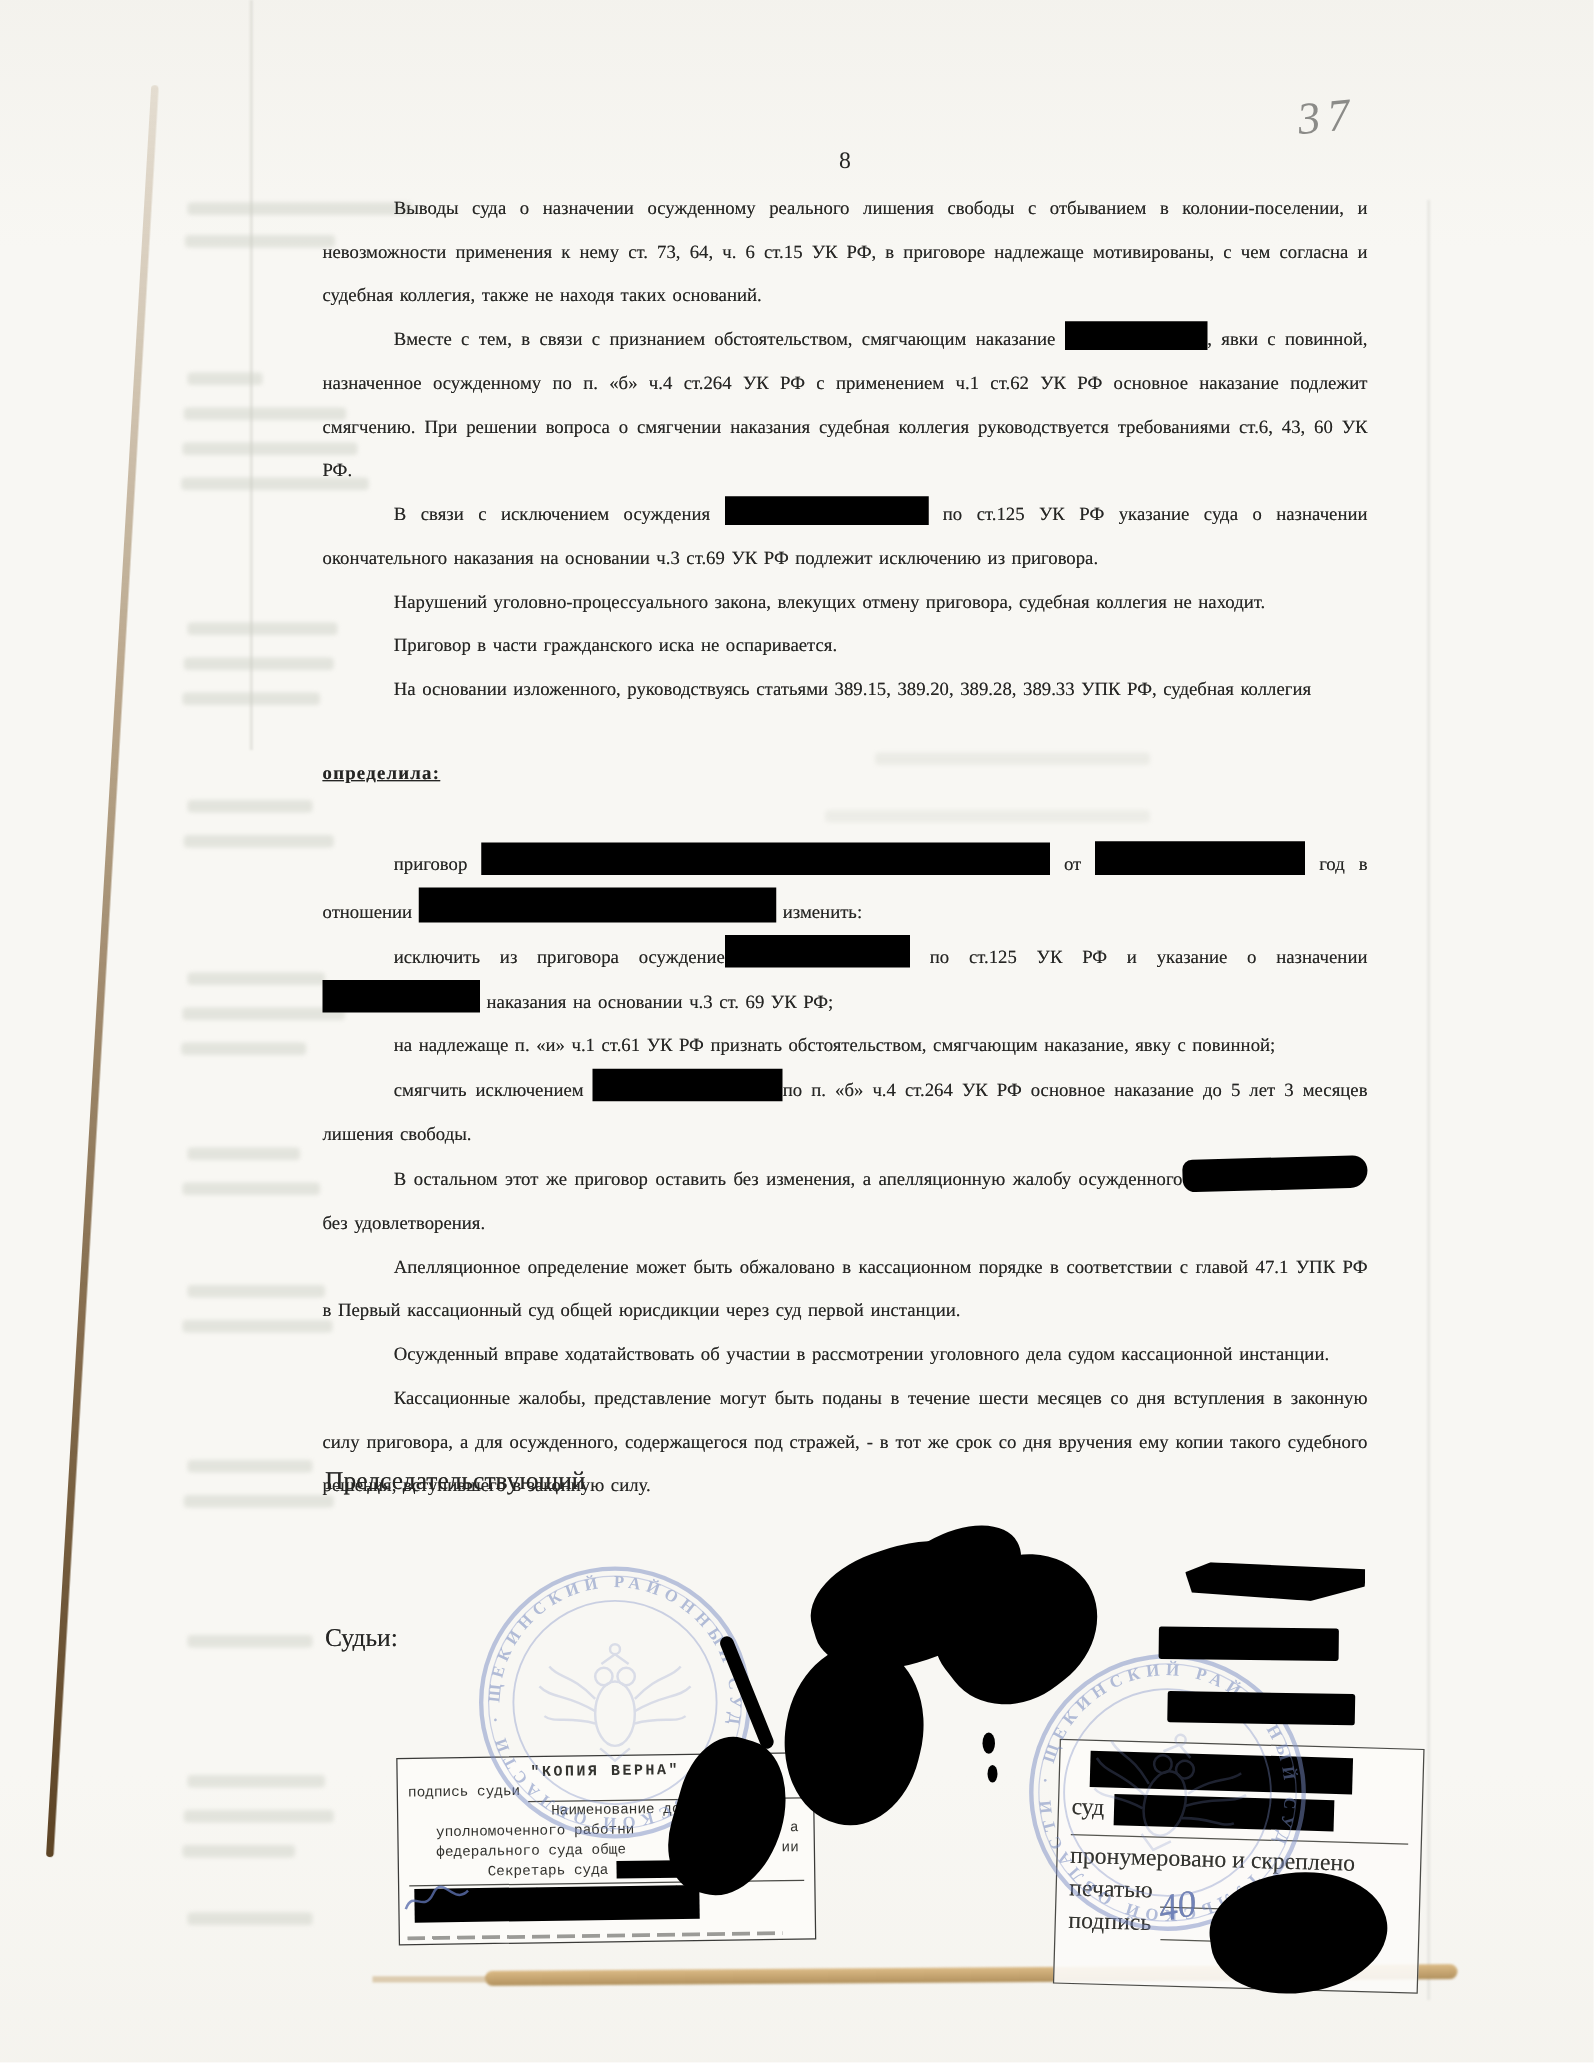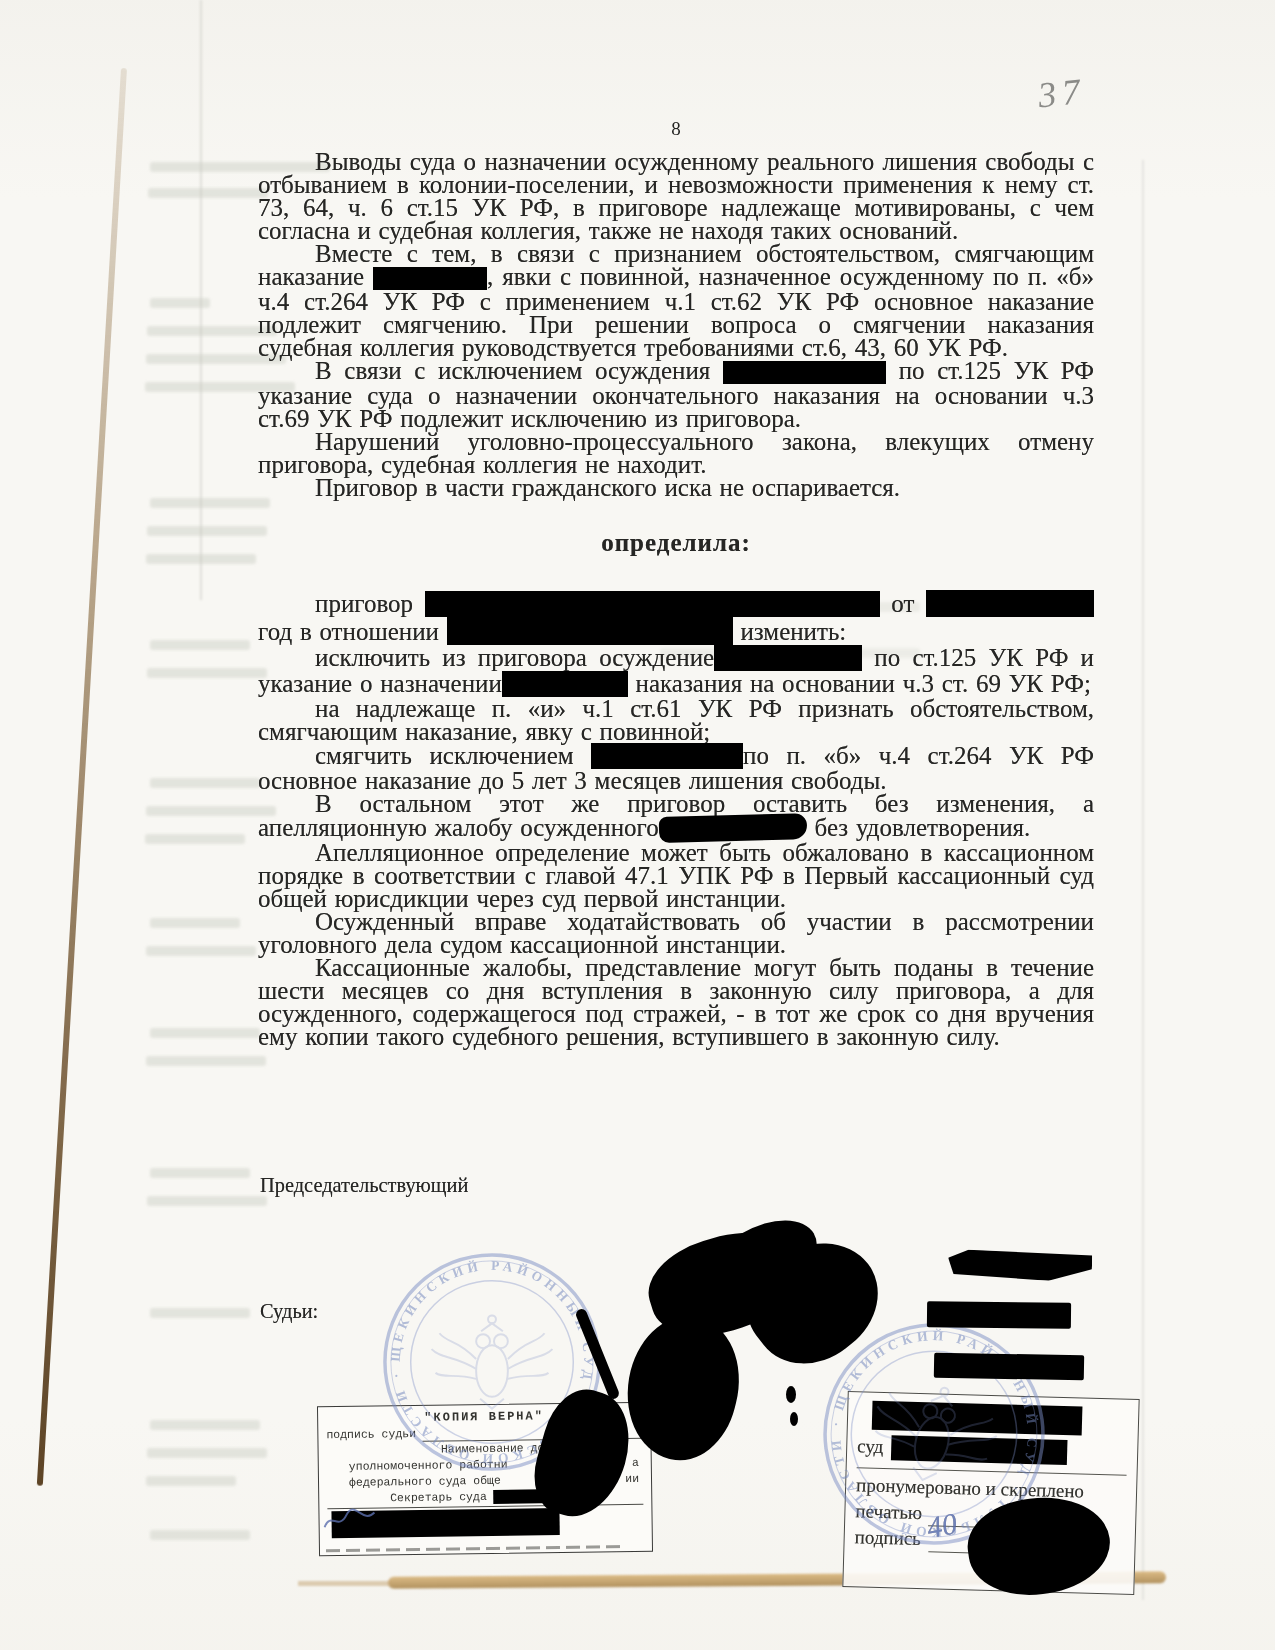--- a/index.html
+++ b/index.html
@@ -18,24 +18,24 @@
         transform:rotate(-.4deg);border-radius:6px;filter:blur(1px);opacity:.9;
         background:linear-gradient(180deg,#d9b57b,#ab8850);}
   .tan-tail{position:absolute;left:298px;top:1581px;width:92px;height:5px;background:#c3a371;opacity:.5;filter:blur(1px);z-index:2;}
   .ghost{position:absolute;height:10px;background:#c6cabf;opacity:.42;filter:blur(1.6px);border-radius:3px;z-index:1;}
   
   .pageno{position:absolute;left:258px;top:118px;width:836px;text-align:center;font-size:19px;z-index:3;}
   .corner-mark{position:absolute;left:1038px;top:72px;font-size:36px;font-style:italic;color:#8b8b88;
         transform:rotate(-6deg);letter-spacing:6px;z-index:4;}
   
   .text-col{position:absolute;left:258px;top:150px;width:836px;z-index:3;
-        font-size:25px;line-height:23px;text-align:justify;
+        font-size:15px;line-height:35px;text-align:justify;
         text-shadow:0 0 .4px rgba(38,38,36,.6);word-spacing:1.5px;}
   .text-col p{margin:0;text-indent:57px;}
-  .ruling{text-align:center;font-weight:bold;text-indent:0 !important;margin:32px 0 36px 0 !important;letter-spacing:1px;}
+  .ruling{text-align:left;font-weight:bold;text-indent:0 !important;margin:32px 0 36px 0 !important;letter-spacing:1px;text-decoration:underline;}
   .redact{display:inline-block;height:23px;background:#000;vertical-align:text-bottom;}
   .r-p2{width:114px;}
   .r-p3{width:163px;}
   .r7a{width:455px;height:26px;}
   .r7b{width:168px;height:27px;}
   .r7c{width:286px;height:28px;}
   .r8a{width:148px;height:26px;}
   .r8b{width:126px;height:26px;}
   .r10{width:152px;height:26px;}
   .r11{width:148px;height:26px;border-radius:8px 12px 14px 10px;transform:rotate(-1.5deg);}
@@ -132,20 +132,21 @@
 
   <div class="pageno">8</div>
   <div class="corner-mark">37</div>
 
   <div class="text-col">
     <p><span>Выводы суда о назначении осужденному реального лишения свободы с отбыванием в колонии-поселении, и невозможности применения к нему ст. 73, 64, ч. 6 ст.15 УК РФ, в приговоре надлежаще мотивированы, с чем согласна и судебная коллегия, также не находя таких оснований.</span></p>
     <p><span>Вместе с тем, в связи с признанием обстоятельством, смягчающим наказание</span> <span class="redact r-p2"></span><span>, явки с повинной, назначенное осужденному по п. «б» ч.4 ст.264 УК РФ с применением ч.1 ст.62 УК РФ основное наказание подлежит смягчению. При решении вопроса о смягчении наказания судебная коллегия руководствуется требованиями ст.6, 43, 60 УК РФ.</span></p>
     <p><span>В связи с исключением осуждения</span> <span class="redact r-p3"></span> <span>по ст.125 УК РФ указание суда о назначении окончательного наказания на основании ч.3 ст.69 УК РФ подлежит исключению из приговора.</span></p>
     <p><span>Нарушений уголовно-процессуального закона, влекущих отмену приговора, судебная коллегия не находит.</span></p>
     <p><span>Приговор в части гражданского иска не оспаривается.</span></p>
+    <p><span>На основании изложенного, руководствуясь статьями 389.15, 389.20, 389.28, 389.33 УПК РФ, судебная коллегия</span></p>
 
     <p class="ruling"><span>определила:</span></p>
 
     <p><span>приговор</span> <span class="redact r7a"></span> <span>от</span> <span class="redact r7b"></span> <span>год в отношении</span> <span class="redact r7c"></span> <span>изменить:</span></p>
     <p><span>исключить из приговора осуждение</span><span class="redact r8a"></span> <span>по ст.125 УК РФ и указание о назначении</span><span class="redact r8b"></span> <span>наказания на основании ч.3 ст. 69 УК РФ;</span></p>
     <p><span>на надлежаще п. «и» ч.1 ст.61 УК РФ признать обстоятельством, смягчающим наказание, явку с повинной;</span></p>
     <p><span>смягчить исключением</span> <span class="redact r10"></span><span>по п. «б» ч.4 ст.264 УК РФ основное наказание до 5 лет 3 месяцев лишения свободы.</span></p>
     <p><span>В остальном этот же приговор оставить без изменения, а апелляционную жалобу осужденного</span><span class="redact r11"></span> <span>без удовлетворения.</span></p>
     <p><span>Апелляционное определение может быть обжаловано в кассационном порядке в соответствии с главой 47.1 УПК РФ в Первый кассационный суд общей юрисдикции через суд первой инстанции.</span></p>
     <p><span>Осужденный вправе ходатайствовать об участии в рассмотрении уголовного дела судом кассационной инстанции.</span></p>

